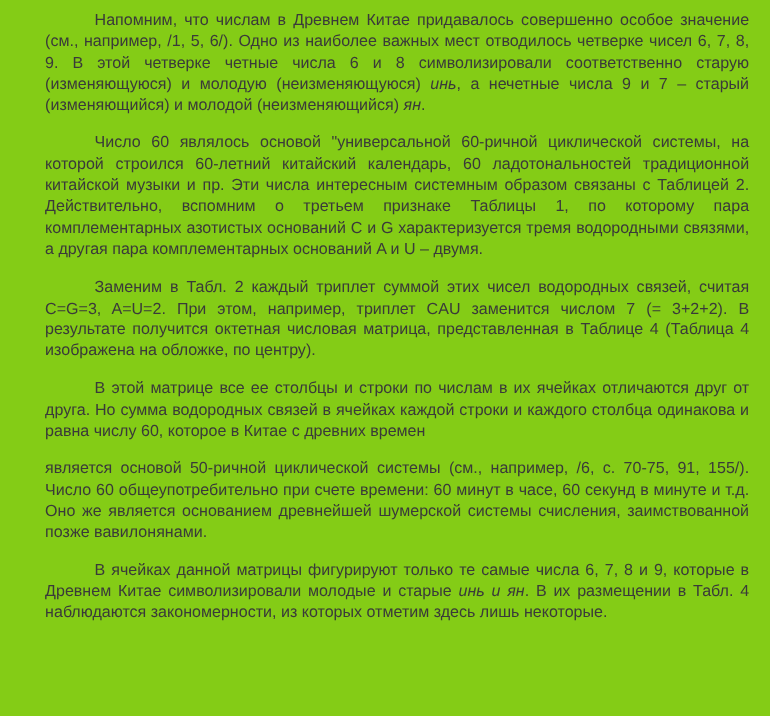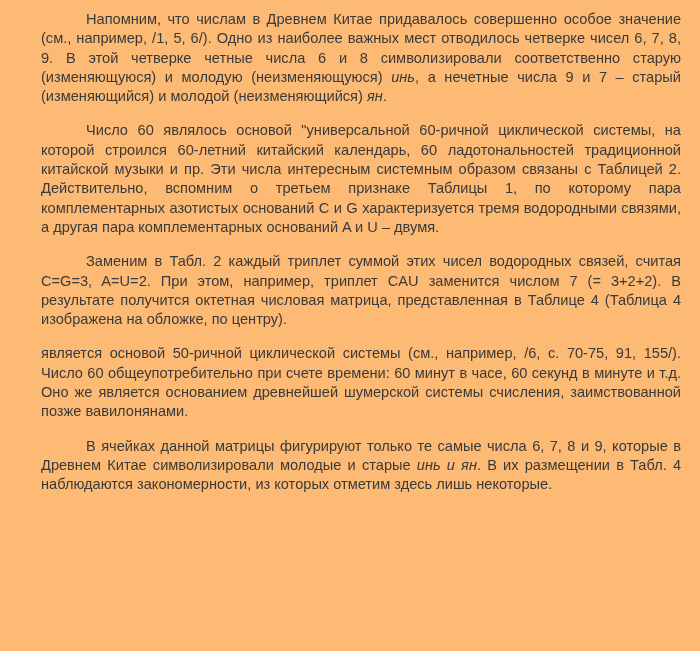--- a/index.html
+++ b/index.html
@@ -10,21 +10,21 @@
     width: 700px;
     height: 651px;
     background: #ffffff;
     overflow: hidden;
   }
   .page {
     box-sizing: border-box;
     width: 700px;
     height: 651px;
     padding: 10px 19px 0 41px;
-    background: #fdba74;
+    background: #84cc16;
   }
   .text-body {
     font-family: "Liberation Sans", "DejaVu Sans", sans-serif;
     font-size: 14.6px;
     line-height: 19.3px;
     color: #3a3a3a;
     text-align: justify;
     text-align-last: left;
   }
   p.para {
@@ -42,16 +42,17 @@
   }
 </style>
 </head>
 <body style="background: rgb(255, 255, 255);">
 
 <main class="page">
   <article id="text-body" class="text-body" style="color: rgb(58, 58, 58);">
       <p class="para indented"><span>Напомним, что числам в Древнем Китае придавалось совершенно особое значение (см., например, /1, 5, 6/). Одно из наиболее важных мест отводилось четверке чисел 6, 7, 8, 9. В этой четверке четные числа 6 и 8 символизировали соответственно старую (изменяющуюся) и молодую (неизменяющуюся) </span><em class="italic-term">инь</em><span>, а нечетные числа 9 и 7 – старый (изменяющийся) и молодой (неизменяющийся) </span><em class="italic-term">ян</em><span>.</span></p>
       <p class="para indented"><span>Число 60 являлось основой "универсальной 60-ричной циклической системы, на которой строился 60-летний китайский календарь, 60 ладотональностей традиционной китайской музыки и пр. Эти числа интересным системным образом связаны с Таблицей 2. Действительно, вспомним о третьем признаке Таблицы 1, по которому пара комплементарных азотистых оснований C и G характеризуется тремя водородными связями, а другая пара комплементарных оснований A и U – двумя.</span></p>
       <p class="para indented"><span>Заменим в Табл. 2 каждый триплет суммой этих чисел водородных связей, считая C=G=3, A=U=2. При этом, например, триплет CAU заменится числом 7 (= 3+2+2). В результате получится октетная числовая матрица, представленная в Таблице 4 (Таблица 4 изображена на обложке, по центру).</span></p>
+      <p class="para indented"><span>В этой матрице все ее столбцы и строки по числам в их ячейках отличаются друг от друга. Но сумма водородных связей в ячейках каждой строки и каждого столбца одинакова и равна числу 60, которое в Китае с древних времен</span></p>
       <p class="para"><span>является основой 50-ричной циклической системы (см., например, /6, с. 70-75, 91, 155/). Число 60 общеупотребительно при счете времени: 60 минут в часе, 60 секунд в минуте и т.д. Оно же является основанием древнейшей шумерской системы счисления, заимствованной позже вавилонянами.</span></p>
       <p class="para indented"><span>В ячейках данной матрицы фигурируют только те самые числа 6, 7, 8 и 9, которые в Древнем Китае символизировали молодые и старые </span><em class="italic-term">инь и ян</em><span>. В их размещении в Табл. 4 наблюдаются закономерности, из которых отметим здесь лишь некоторые.</span></p>
     </article>
 </main>
 
 </body></html>

